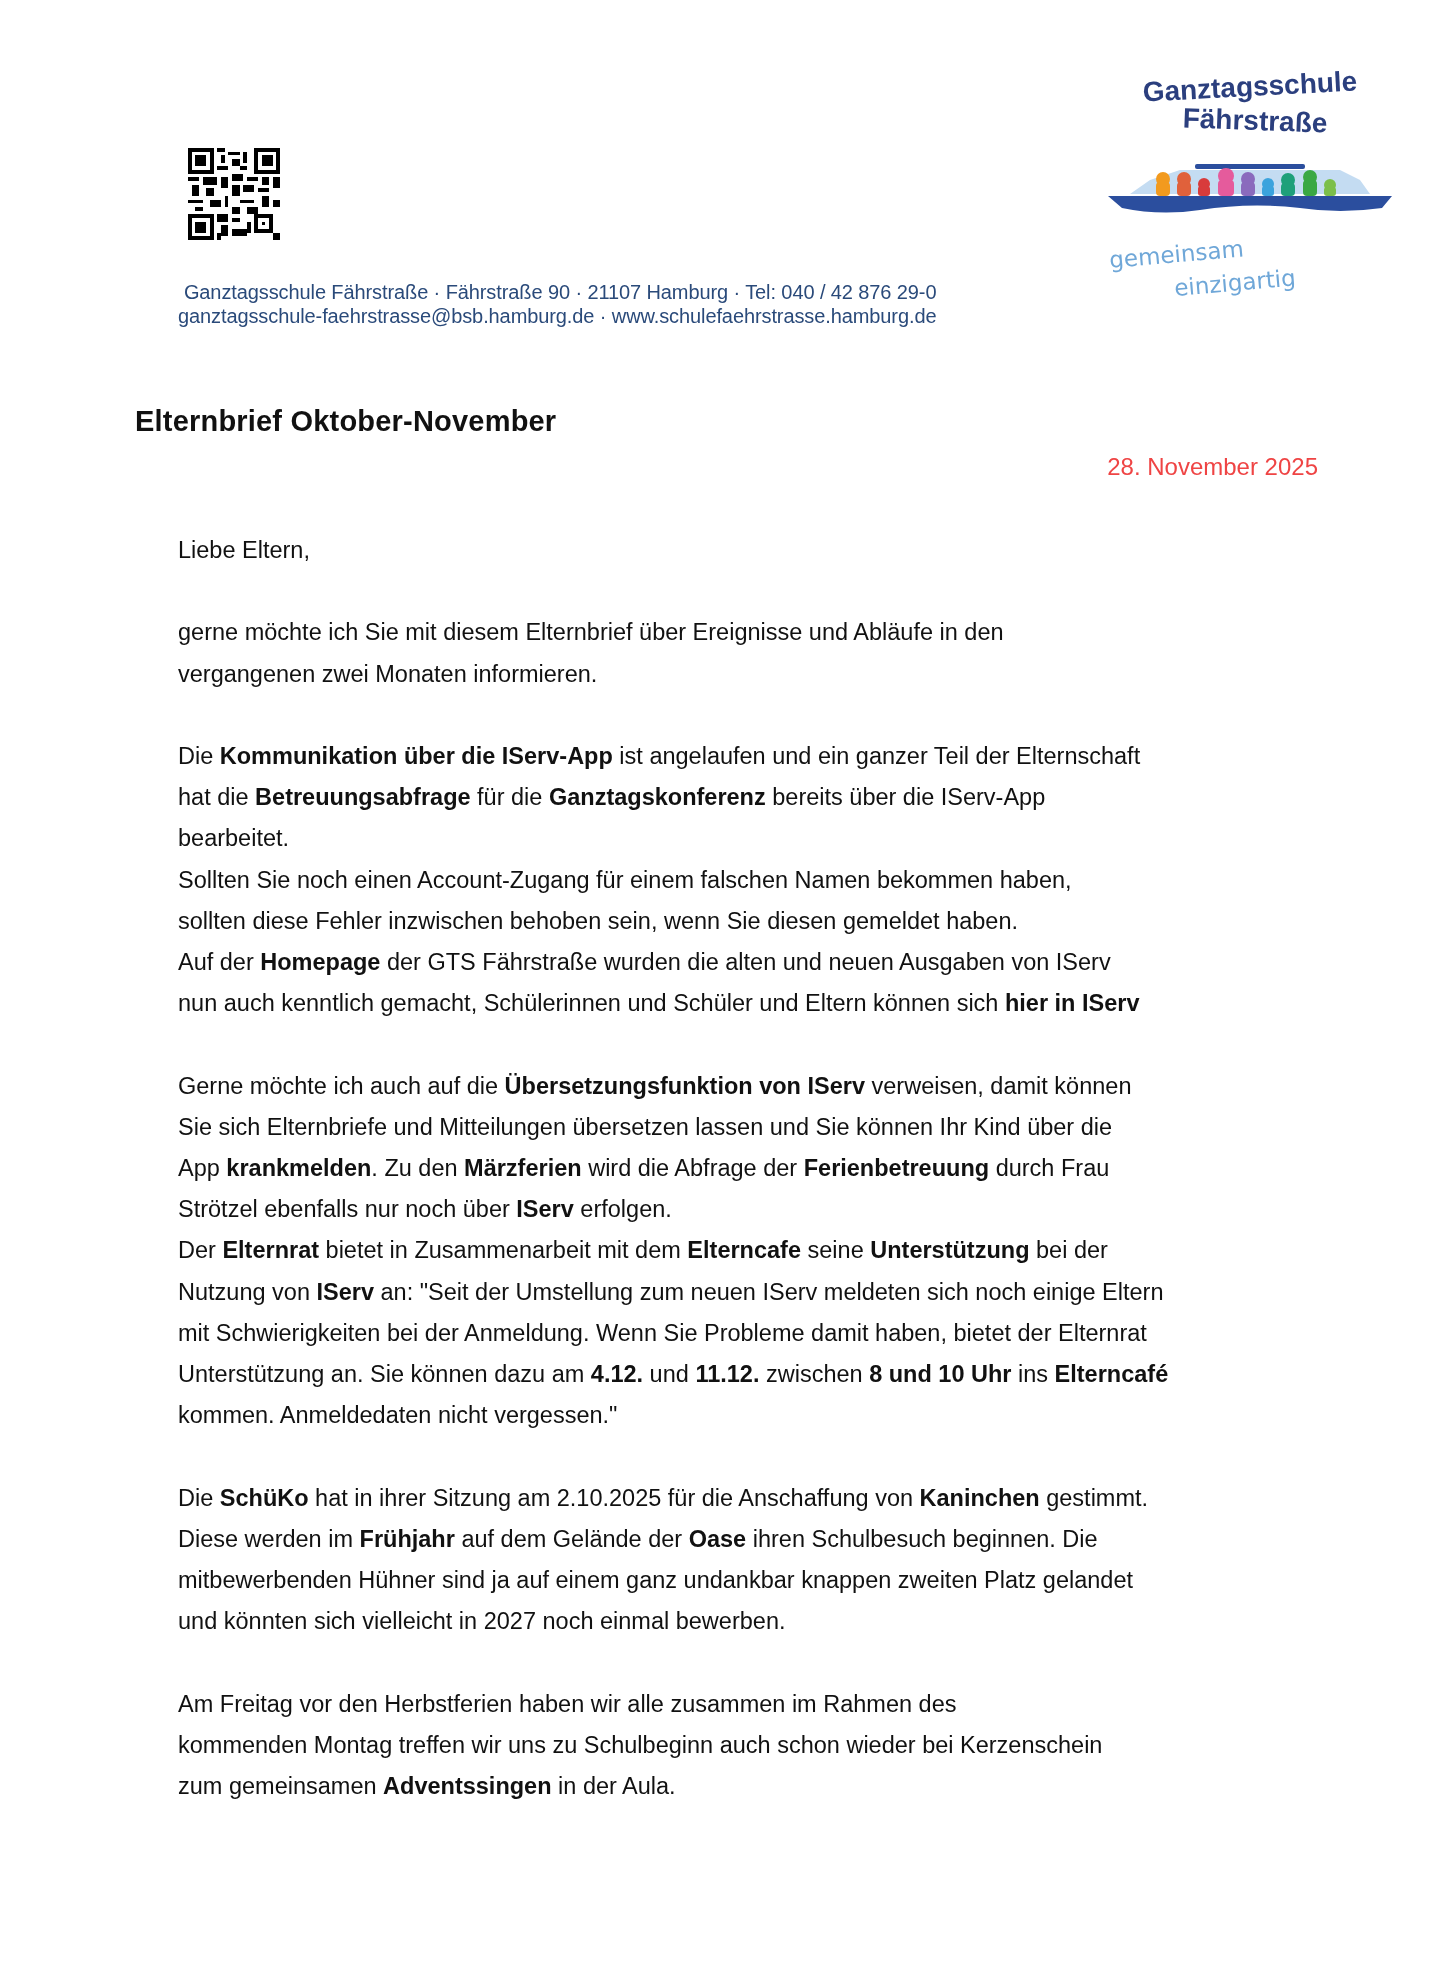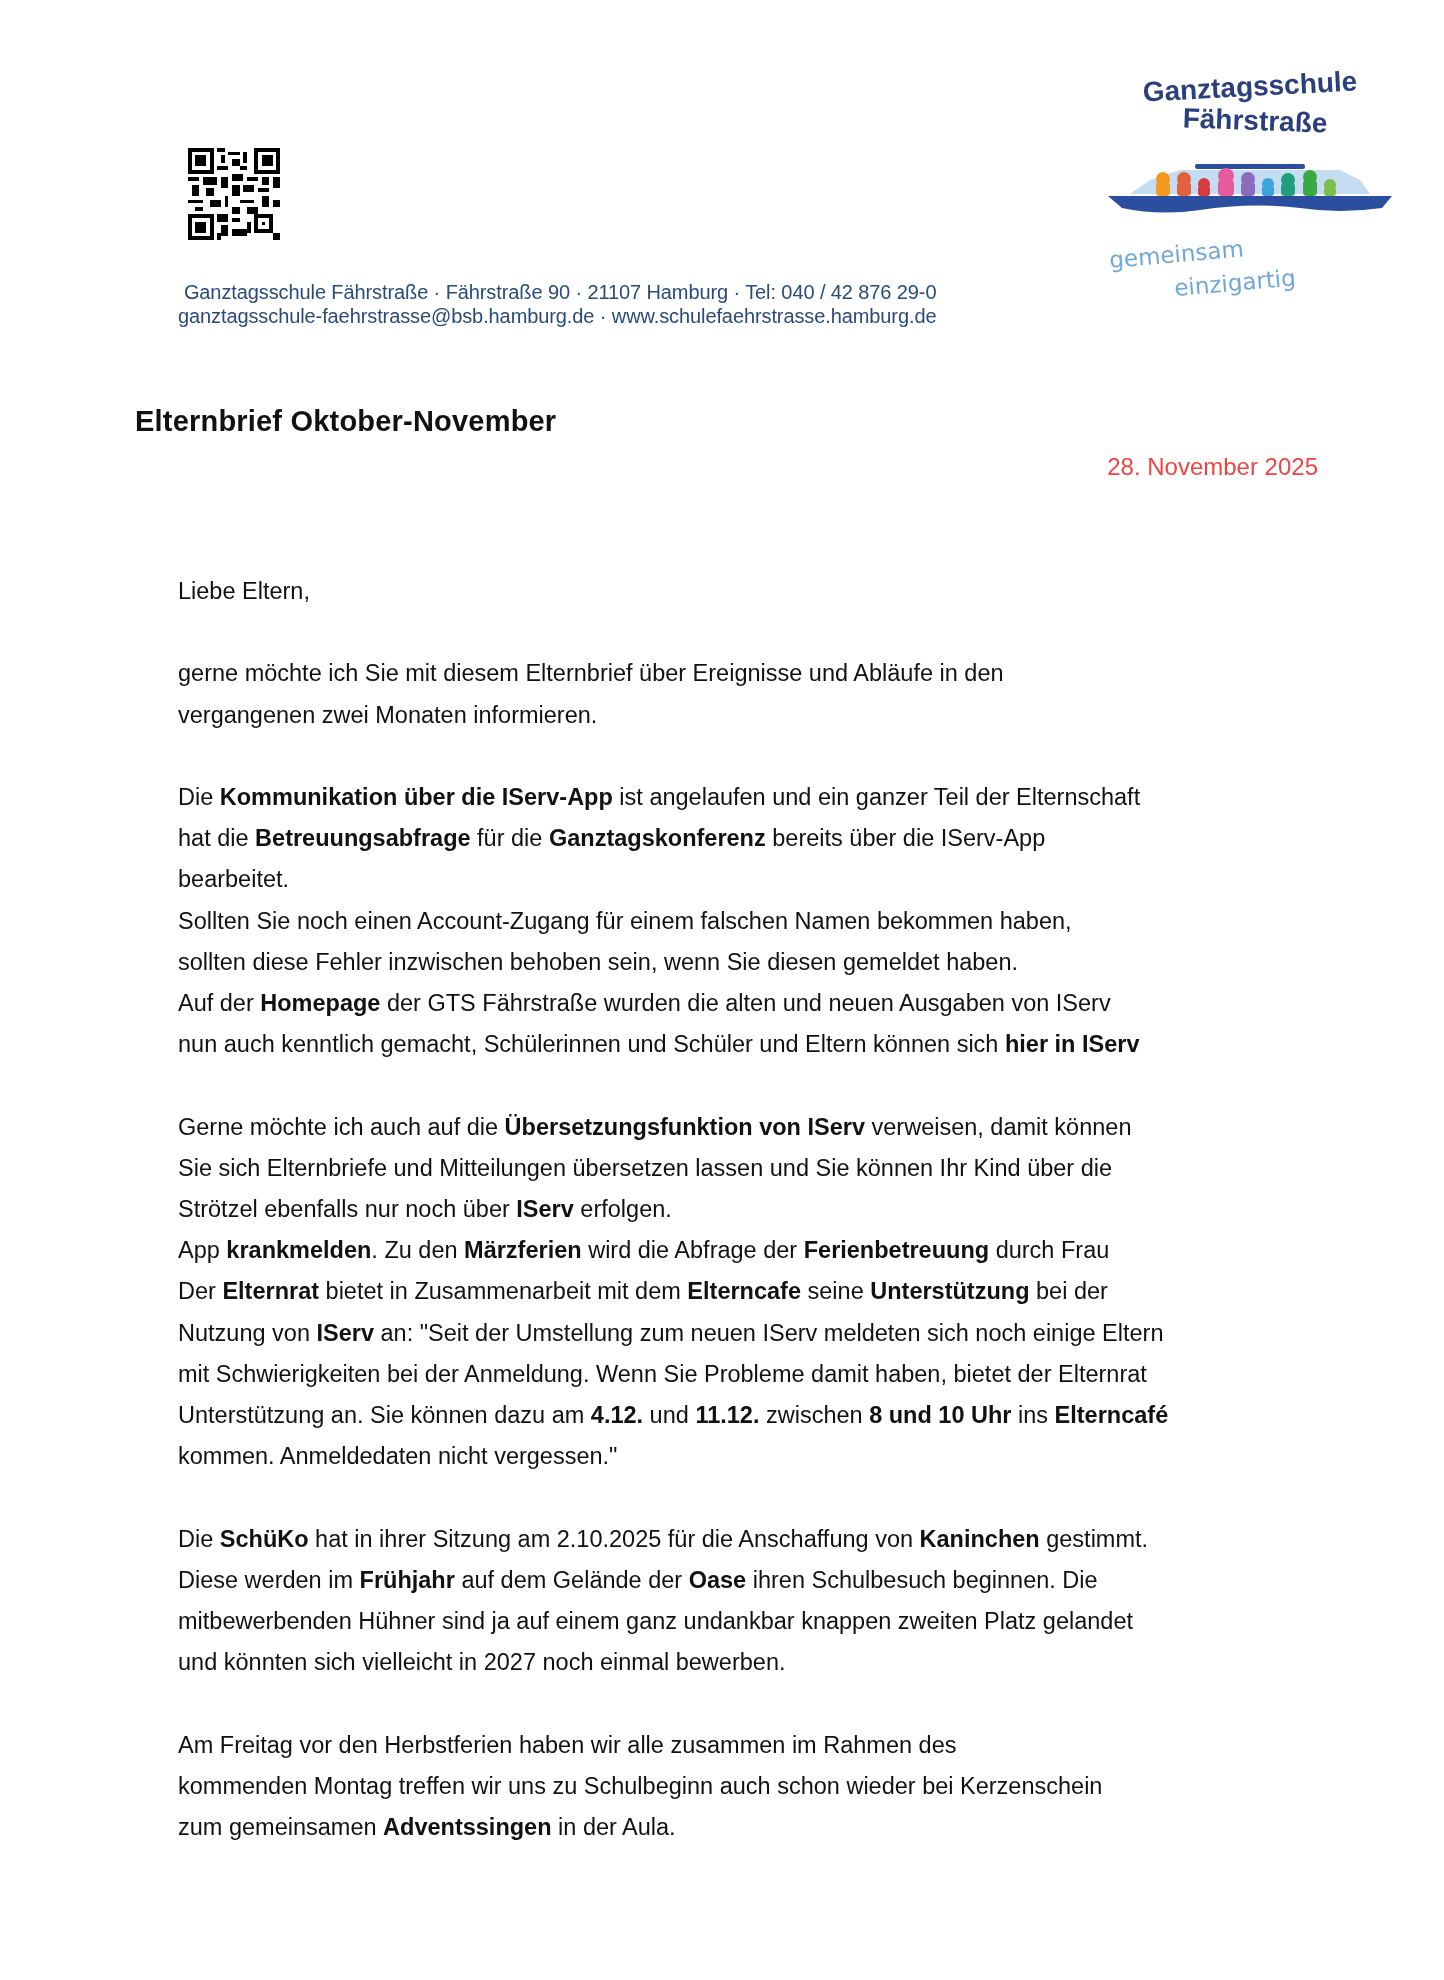--- a/index.html
+++ b/index.html
@@ -6,21 +6,21 @@
   body { width: 1444px; height: 1980px; position: relative; overflow: hidden;
          font-family: "Liberation Sans", "DejaVu Sans", sans-serif; color: #111; }
   .qr { position: absolute; left: 188px; top: 148px; width: 92px; height: 92px; }
   .address { position: absolute; left: 178px; top: 280px; font-size: 20px; line-height: 24px;
              color: #2a4a7a; letter-spacing: -0.1px; text-align: right; }
   .logo { position: absolute; left: 1100px; top: 58px; width: 300px; height: 260px; }
   .title { position: absolute; left: 135px; top: 405px; font-size: 29px; font-weight: bold;
            color: #111; letter-spacing: 0.2px; text-align: right; }
   .date { position: absolute; right: 126px; top: 453px; font-size: 24px; color: #ef4444; }
   .body { position: absolute; left: 178px; top: 530px; width: 1150px; font-size: 23.5px;
-          line-height: 41.2px; color: #111; margin-top: 41px; }
+          line-height: 41.2px; color: #111; }
   .body p { margin: 0; }
   .gap { height: 41.2px; }
   .body b { font-weight: bold; }
   .link { font-family: "Liberation Serif", serif; color: #1a2fb0; text-decoration: underline;
           font-size: 26px; margin-left: 82px; cursor: pointer; }
 </style>
 </head>
 <body>
 
 <svg class="qr" viewBox="0 0 25 25" shape-rendering="crispEdges">
@@ -131,22 +131,22 @@
     <p>Sollten Sie noch einen Account-Zugang für einem falschen Namen bekommen haben,</p>
     <p>sollten diese Fehler inzwischen behoben sein, wenn Sie diesen gemeldet haben.</p>
     <p><span>Auf der </span><b>Homepage</b><span> der GTS Fährstraße wurden die alten und neuen Ausgaben von IServ</span></p>
     <p><span>nun auch kenntlich gemacht, Schülerinnen und Schüler und Eltern können sich </span><b>hier in IServ</b></p>
   </div>
   <div class="gap"></div>
 
   <div>
     <p><span>Gerne möchte ich auch auf die </span><b>Übersetzungsfunktion von IServ</b><span> verweisen, damit können</span></p>
     <p>Sie sich Elternbriefe und Mitteilungen übersetzen lassen und Sie können Ihr Kind über die</p>
+    <p><span>App </span><b>krankmelden</b><span>. Zu den </span><b>Märzferien</b><span> wird die Abfrage der </span><b>Ferienbetreuung</b><span> durch Frau</span></p>
     <p><span>Strötzel ebenfalls nur noch über </span><b>IServ</b><span> erfolgen.</span></p>
-    <p><span>App </span><b>krankmelden</b><span>. Zu den </span><b>Märzferien</b><span> wird die Abfrage der </span><b>Ferienbetreuung</b><span> durch Frau</span></p>
     <p><span>Der </span><b>Elternrat</b><span> bietet in Zusammenarbeit mit dem </span><b>Elterncafe</b><span> seine </span><b>Unterstützung</b><span> bei der</span></p>
     <p><span>Nutzung von </span><b>IServ</b><span> an: "Seit der Umstellung zum neuen IServ meldeten sich noch einige Eltern</span></p>
     <p>mit Schwierigkeiten bei der Anmeldung. Wenn Sie Probleme damit haben, bietet der Elternrat</p>
     <p><span>Unterstützung an. Sie können dazu am </span><b>4.12.</b><span> und </span><b>11.12.</b><span> zwischen </span><b>8 und 10 Uhr</b><span> ins </span><b>Elterncafé</b></p>
     <p>kommen. Anmeldedaten nicht vergessen."</p>
   </div>
   <div class="gap"></div>
 
   <div>
     <p><span>Die </span><b>SchüKo</b><span> hat in ihrer Sitzung am 2.10.2025 für die Anschaffung von </span><b>Kaninchen</b><span> gestimmt.</span></p>

